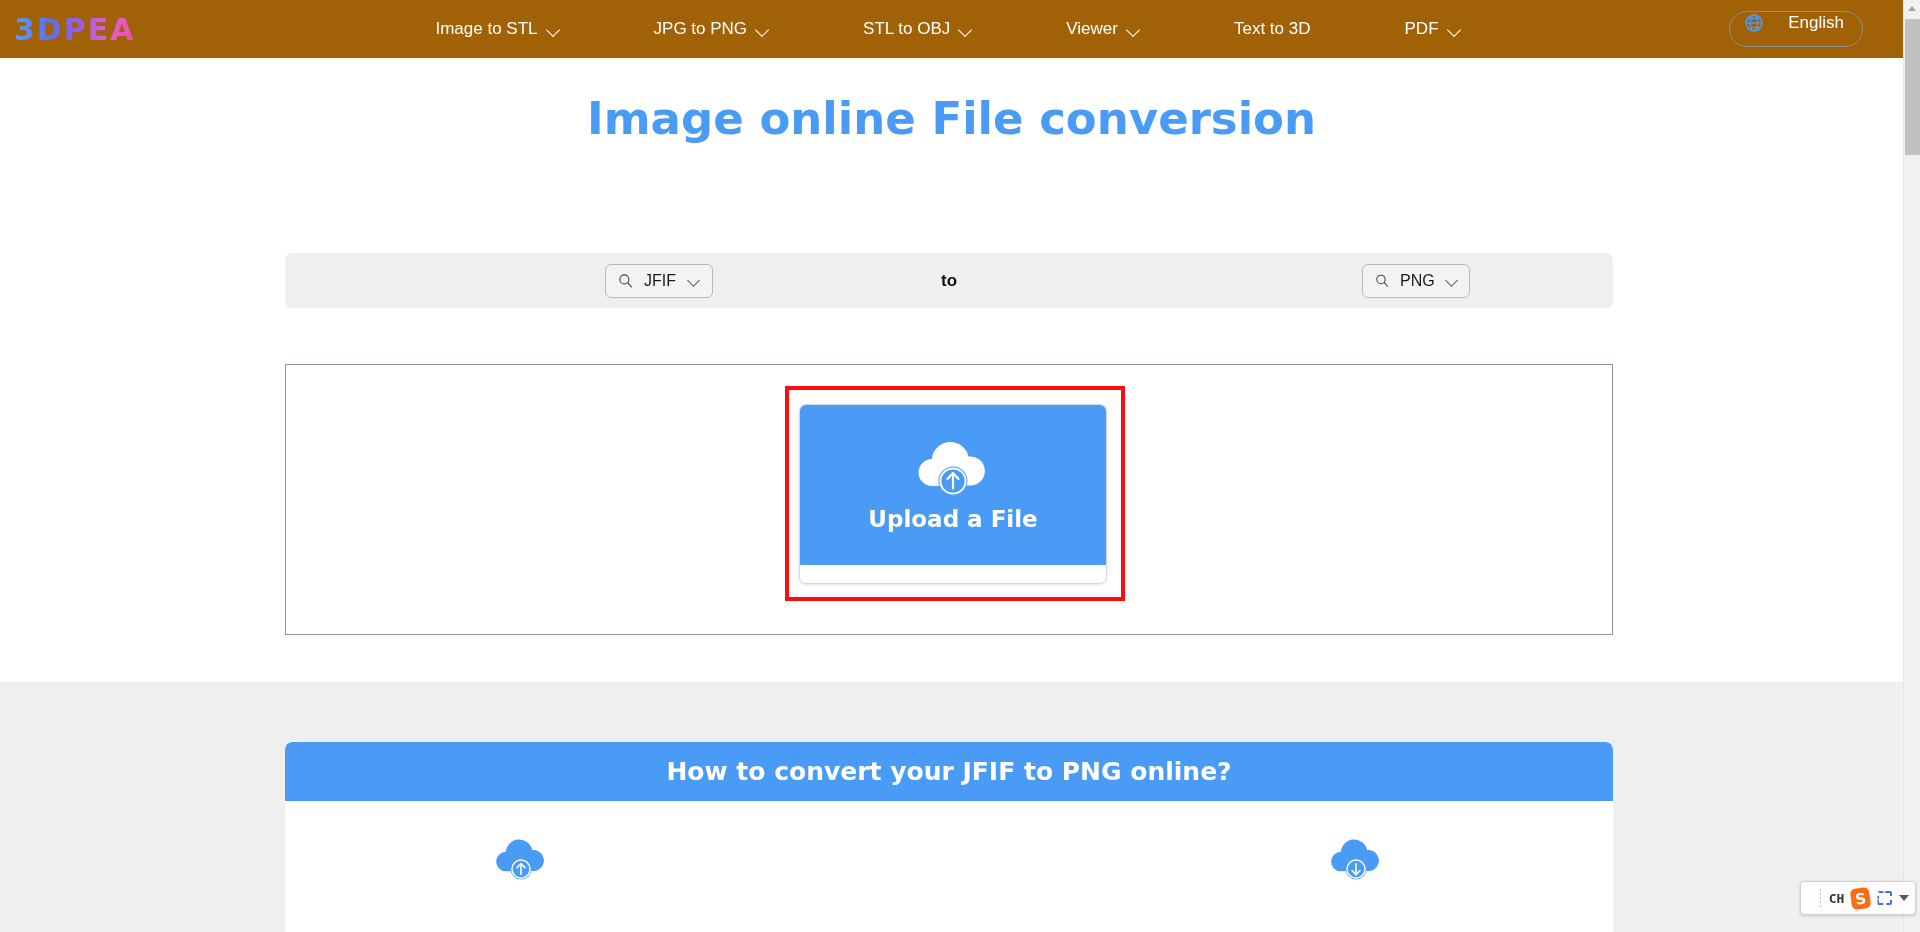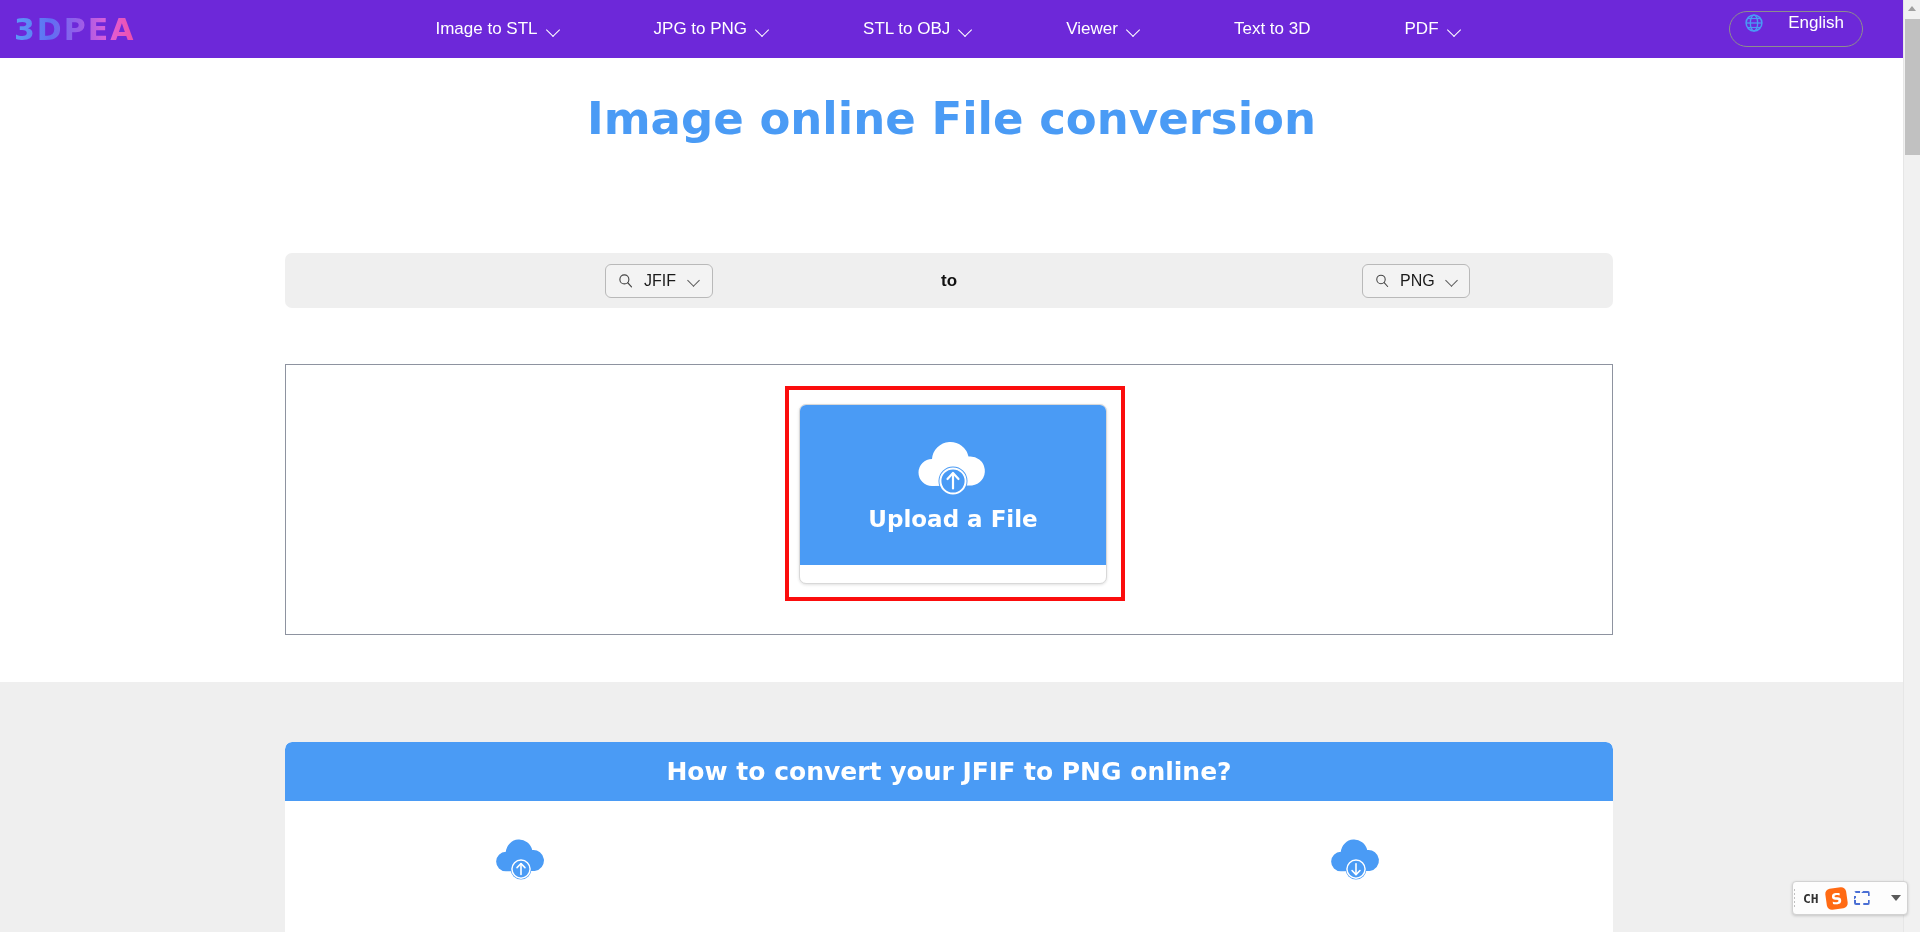--- a/index.html
+++ b/index.html
@@ -10,21 +10,21 @@
     font-family: "Liberation Sans", sans-serif;
     background: #ffffff;
   }
 
   
   .navbar {
     position: absolute;
     top: 0; left: 0;
     width: 1903px;
     height: 58px;
-    background: #6d28d9;
+    background: #a16207;
     display: flex;
     align-items: center;
   }
   .logo {
     margin-left: 14px;
     font-size: 30px;
     font-weight: 700;
     letter-spacing: 2px;
     background: linear-gradient(90deg,#5b9bf8 0%,#5f6ff2 30%,#9b5ce8 55%,#e05fd8 78%,#ee4fa8 100%);
     -webkit-background-clip: text;
@@ -266,31 +266,31 @@
     position: relative;
   }
   .step-icon { position: absolute; top: 30px; }
   .step-icon.one { left: 205px; }
   .step-icon.two { left: 1040px; }
   .step-cloud { width: 62px; height: 56px; display: block; }
 
   
   .ime {
     position: absolute;
-    right: 12px;
+    right: 4px;
     bottom: 17px;
     width: 116px;
     height: 34px;
     background: #fdfdfd;
     border: 1px solid #d2d2d2;
     border-radius: 4px;
     display: flex;
     align-items: center;
     gap: 7px;
-    padding-left: 0;
+    padding-left: 18px;
     box-shadow: 0 1px 3px rgba(0,0,0,0.18);
   }
   .ime-grip {
     width: 3px; height: 20px;
     background-image: radial-gradient(#c0c0c0 40%, transparent 41%);
     background-size: 3px 4px;
   }
   .ime-lang { font-size: 13px; color: #333; font-family: "DejaVu Sans Mono", monospace; font-weight: 700; }
   .ime-logo {
     width: 21px; height: 21px;

